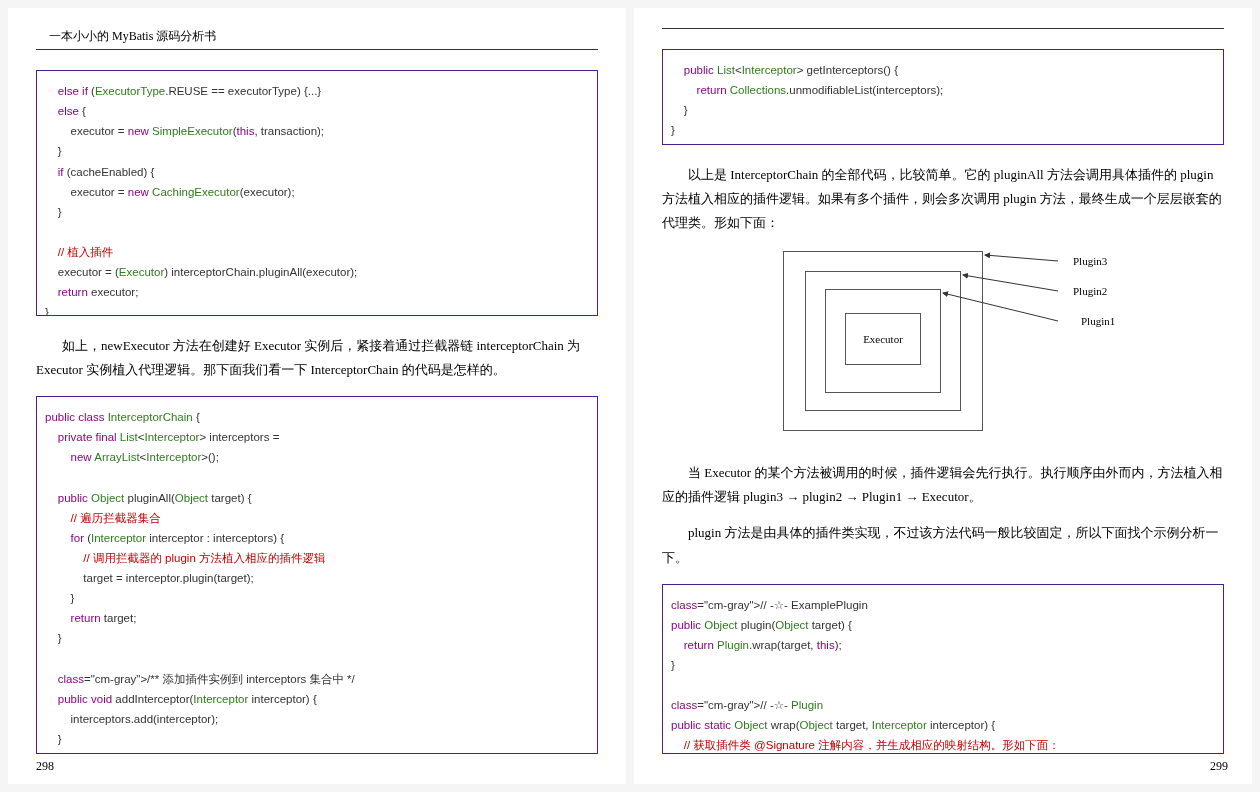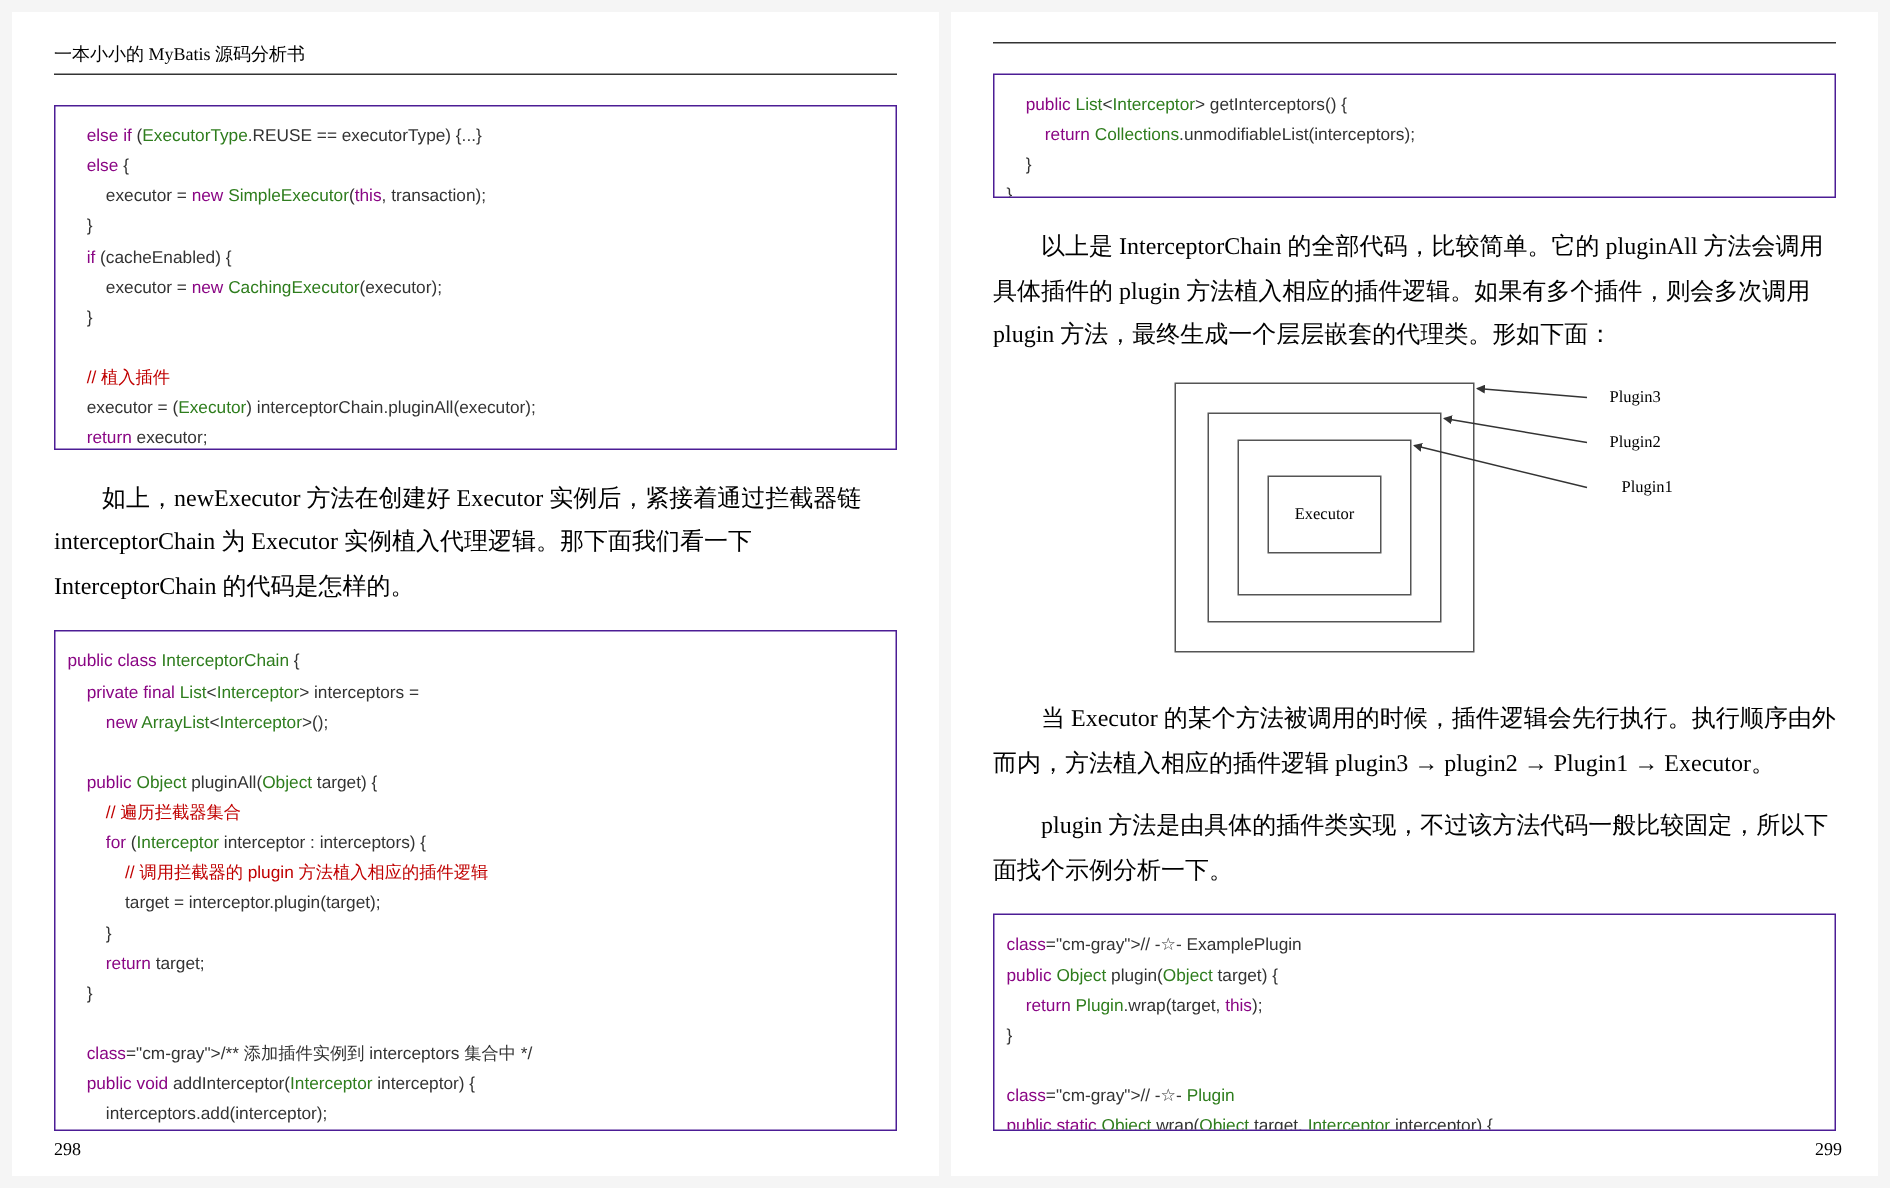--- a/index.html
+++ b/index.html
@@ -1,23 +1,23 @@
 <!DOCTYPE html>
 <html><head>
 <meta charset="utf-8">
 <style>
   * { box-sizing: border-box; margin: 0; padding: 0; }
   body { background: #f5f5f5; font-family: "Times New Roman", serif; display: flex; justify-content: center; padding: 8px; }
   .spread { display: flex; gap: 8px; }
   .page { background: #fff; width: 618px; height: 776px; padding: 20px 28px 18px 28px; position: relative; display: flex; flex-direction: column; overflow: hidden; }
   .header-row { display: flex; justify-content: space-between; align-items: baseline; margin-bottom: 4px; }
-  .book-title, .chapter-title { font-size: 12px; font-family: "Microsoft YaHei","SimSun",serif; }
+  .book-title, .chapter-title { font-size: 12px; font-family: "Microsoft YaHei","SimSun",serif; margin-left: 13px; }
   .rule { border: none; border-top: 1px solid #333; margin-bottom: 12px; }
   .codeblock { border: 1px solid #4c1d95; background: #fff; padding: 10px 8px; font-family: Liberation Sans, sans-serif; font-size: 11.5px; line-height: 1.75; white-space: pre; color: #333; margin: 8px 0 12px 0; overflow: hidden; }
-  .body-text { font-size: 16px; line-height: 1.85; font-family: "SimSun","Microsoft YaHei",serif; text-indent: 2em; margin: 6px 0; }
+  .body-text { font-size: 13px; line-height: 1.85; font-family: "SimSun","Microsoft YaHei",serif; text-indent: 2em; margin: 6px 0; }
   .page-num { position: absolute; bottom: 10px; font-size: 12px; }
   .pn-left { left: 28px; }
   .pn-right { right: 24px; }
   .kw-purple { color: #8a0684; }
   .kw-green { color: #2e7d1d; }
   .cm-red { color: #c00000; }
   .diagram-wrap { display:flex; justify-content:center; margin: 10px 0 14px 0; position: relative; }
   .diagram { position: relative; width: 420px; height: 190px; }
   .dbox { position:absolute; border:1px solid #555; }
   .b1 { left:50px; top:0; width:200px; height:180px; }

